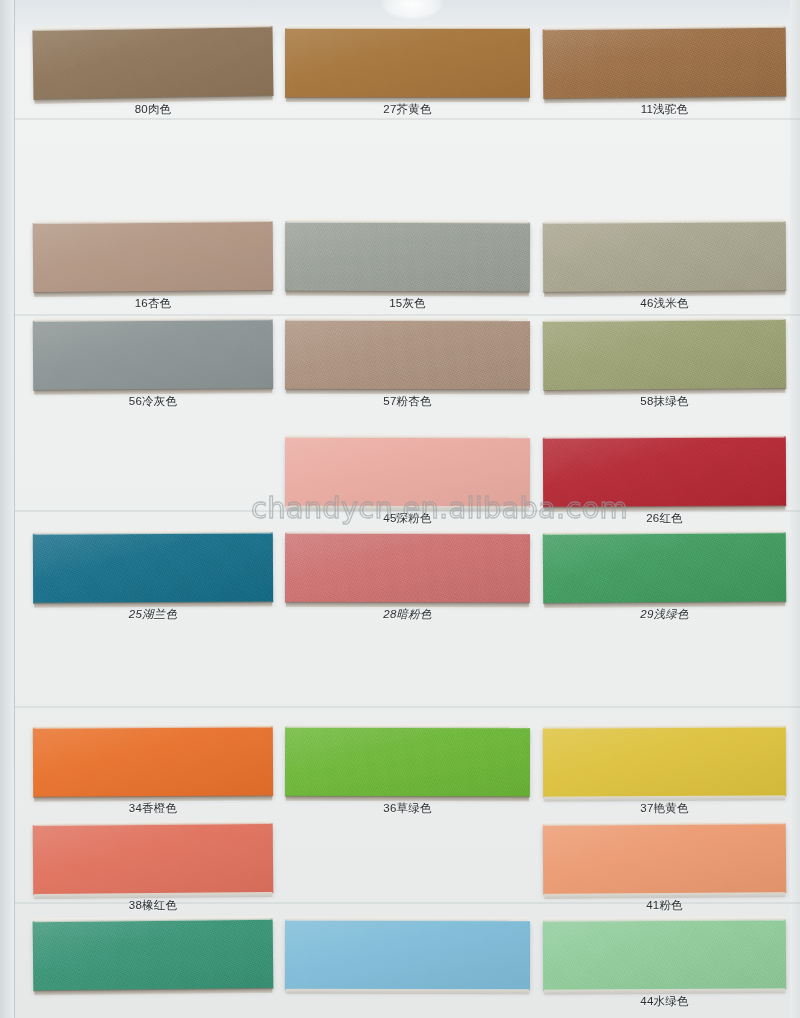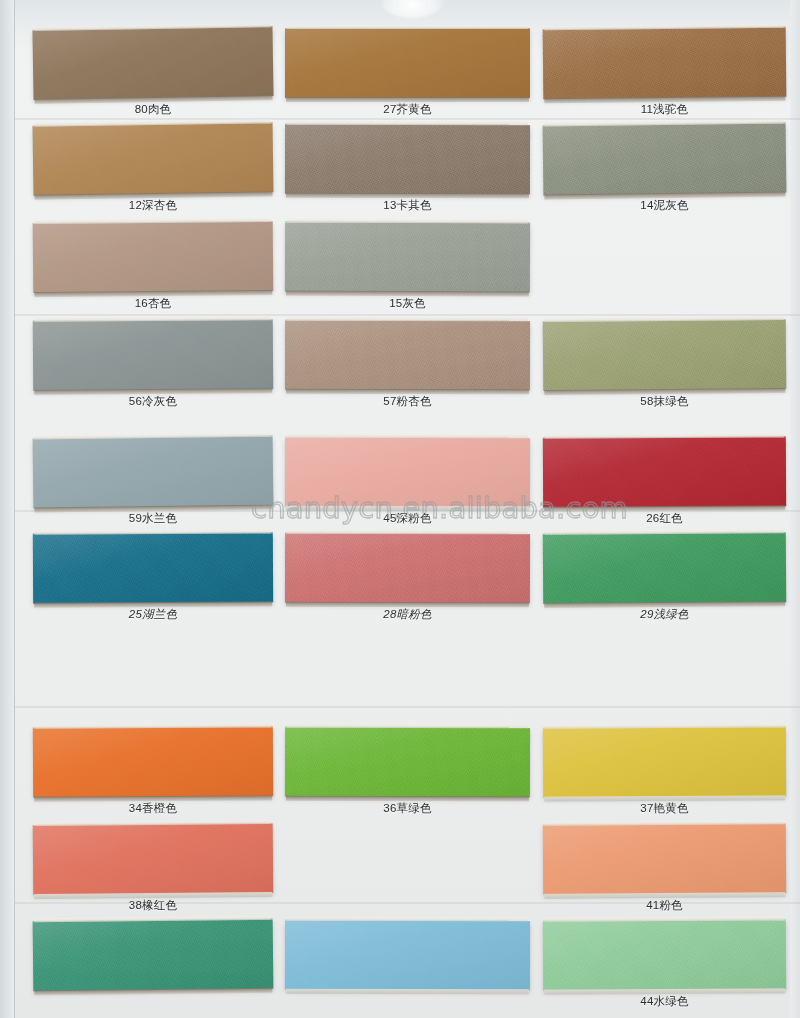--- a/index.html
+++ b/index.html
@@ -142,63 +142,45 @@
       </div>
       <div class="cell c2">
         <div class="swatch-wrap" style="transform: rotate(-0.6deg);">
           <div class="swatch" style="background: rgb(154, 110, 69);"></div>
           <div class="topsliver"></div>
           <div class="edge"></div>
         </div>
         <div class="label">11浅驼色</div>
       </div>
     </div>
-    <div class="row" style="top: 124px;">
-      <div class="cell c0">
-        <div class="swatch-wrap" style="transform: rotate(-0.8deg);">
-          <div class="swatch matte" style="background: rgb(176, 133, 83);"></div>
-          <div class="topsliver"></div>
-          <div class="edge"></div>
-        </div>
-        <div class="label">12深杏色</div>
-      </div>
-      <div class="cell c1">
-        <div class="swatch-wrap" style="transform: rotate(0.1deg);">
-          <div class="swatch" style="background: rgb(139, 123, 108);"></div>
-          <div class="topsliver"></div>
-          <div class="edge"></div>
-        </div>
-        <div class="label">13卡其色</div>
-      </div>
-      <div class="cell c2">
-        <div class="swatch-wrap" style="transform: rotate(-0.7deg);">
-          <div class="swatch" style="background: rgb(139, 145, 128);"></div>
-          <div class="topsliver"></div>
-          <div class="edge"></div>
-        </div>
-        <div class="label">14泥灰色</div>
-      </div>
-    </div>
     <div class="row" style="top: 222px; border-radius: 14px;">
       <div class="cell c0">
         <div class="swatch-wrap" style="transform: rotate(-0.5deg);">
           <div class="swatch matte" style="background: rgb(178, 150, 131);"></div>
           <div class="topsliver"></div>
           <div class="edge"></div>
         </div>
         <div class="label">16杏色</div>
       </div>
       <div class="cell c1">
         <div class="swatch-wrap" style="transform: rotate(0.2deg);">
           <div class="swatch" style="background: rgb(154, 160, 150);"></div>
           <div class="topsliver"></div>
           <div class="edge"></div>
         </div>
         <div class="label">15灰色</div>
       </div>
+      <div class="cell c2">
+        <div class="swatch-wrap" style="transform: rotate(-0.4deg);">
+          <div class="swatch" style="background: rgb(167, 164, 141);"></div>
+          <div class="topsliver"></div>
+          <div class="edge"></div>
+        </div>
+        <div class="label">46浅米色</div>
+      </div>
     </div>
     <div class="row" style="top: 320px;">
       <div class="cell c0">
         <div class="swatch-wrap" style="transform: rotate(-0.4deg);">
           <div class="swatch matte" style="background: rgb(139, 148, 148);"></div>
           <div class="topsliver"></div>
           <div class="edge"></div>
         </div>
         <div class="label">56冷灰色</div>
       </div>
@@ -213,28 +195,20 @@
       <div class="cell c2">
         <div class="swatch-wrap" style="transform: rotate(-0.5deg);">
           <div class="swatch" style="background: rgb(155, 161, 115);"></div>
           <div class="topsliver"></div>
           <div class="edge"></div>
         </div>
         <div class="label">58抹绿色</div>
       </div>
     </div>
     <div class="row" style="top: 437px;">
-      <div class="cell c0">
-        <div class="swatch-wrap" style="transform: rotate(-0.7deg);">
-          <div class="swatch matte" style="background: rgb(147, 167, 173);"></div>
-          <div class="topsliver"></div>
-          <div class="edge"></div>
-        </div>
-        <div class="label">59水兰色</div>
-      </div>
       <div class="cell c1">
         <div class="swatch-wrap" style="transform: rotate(0.1deg);">
           <div class="swatch matte" style="background: rgb(234, 171, 161);"></div>
           <div class="topsliver"></div>
           <div class="edge light"></div>
         </div>
         <div class="label">45深粉色</div>
       </div>
       <div class="cell c2">
         <div class="swatch-wrap" style="transform: rotate(-0.3deg);">

